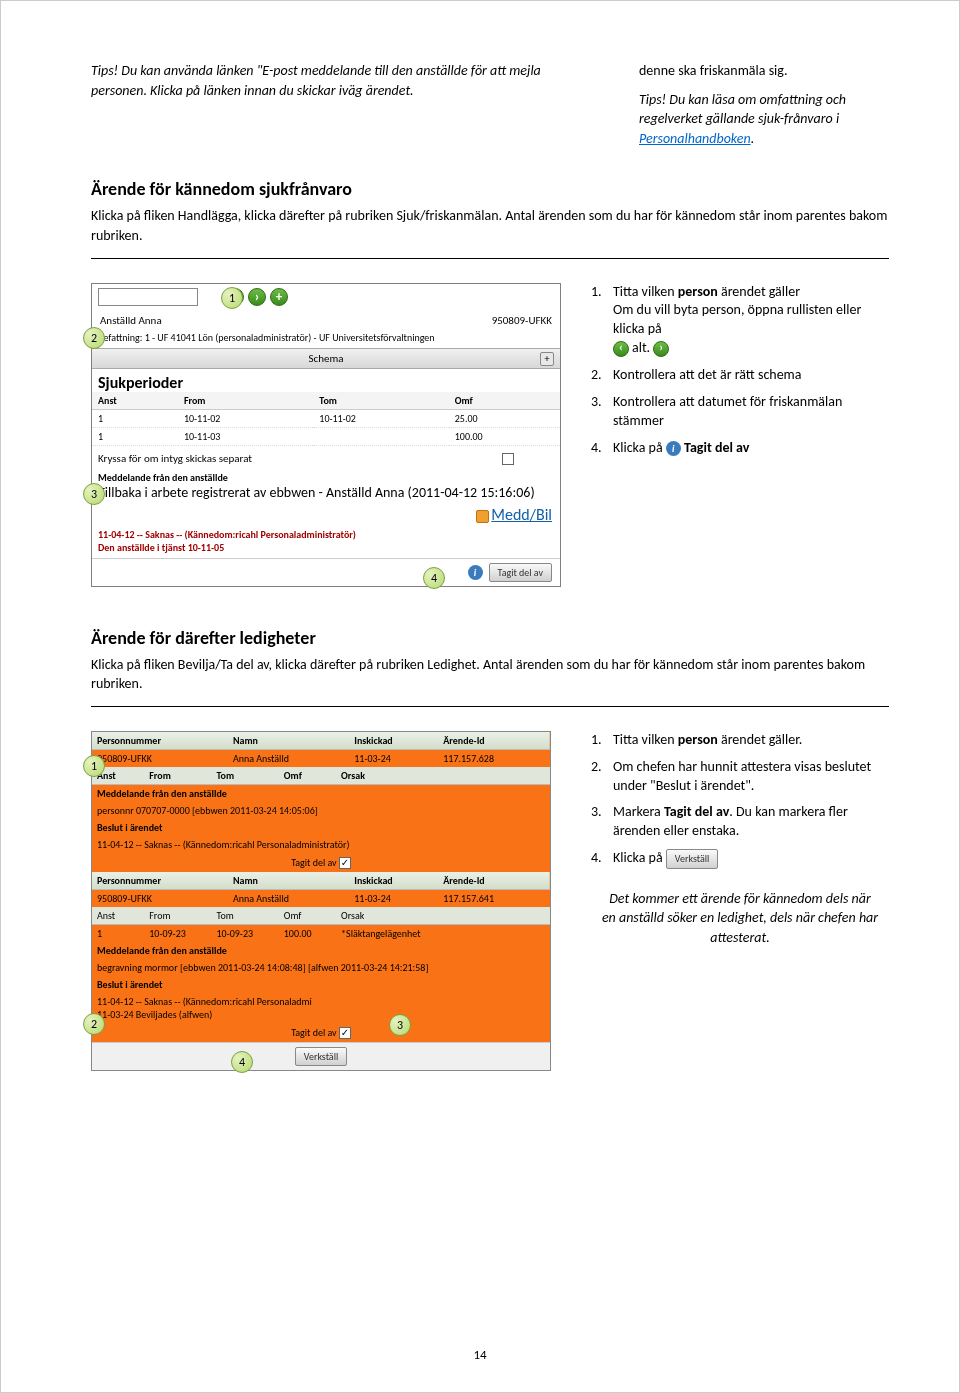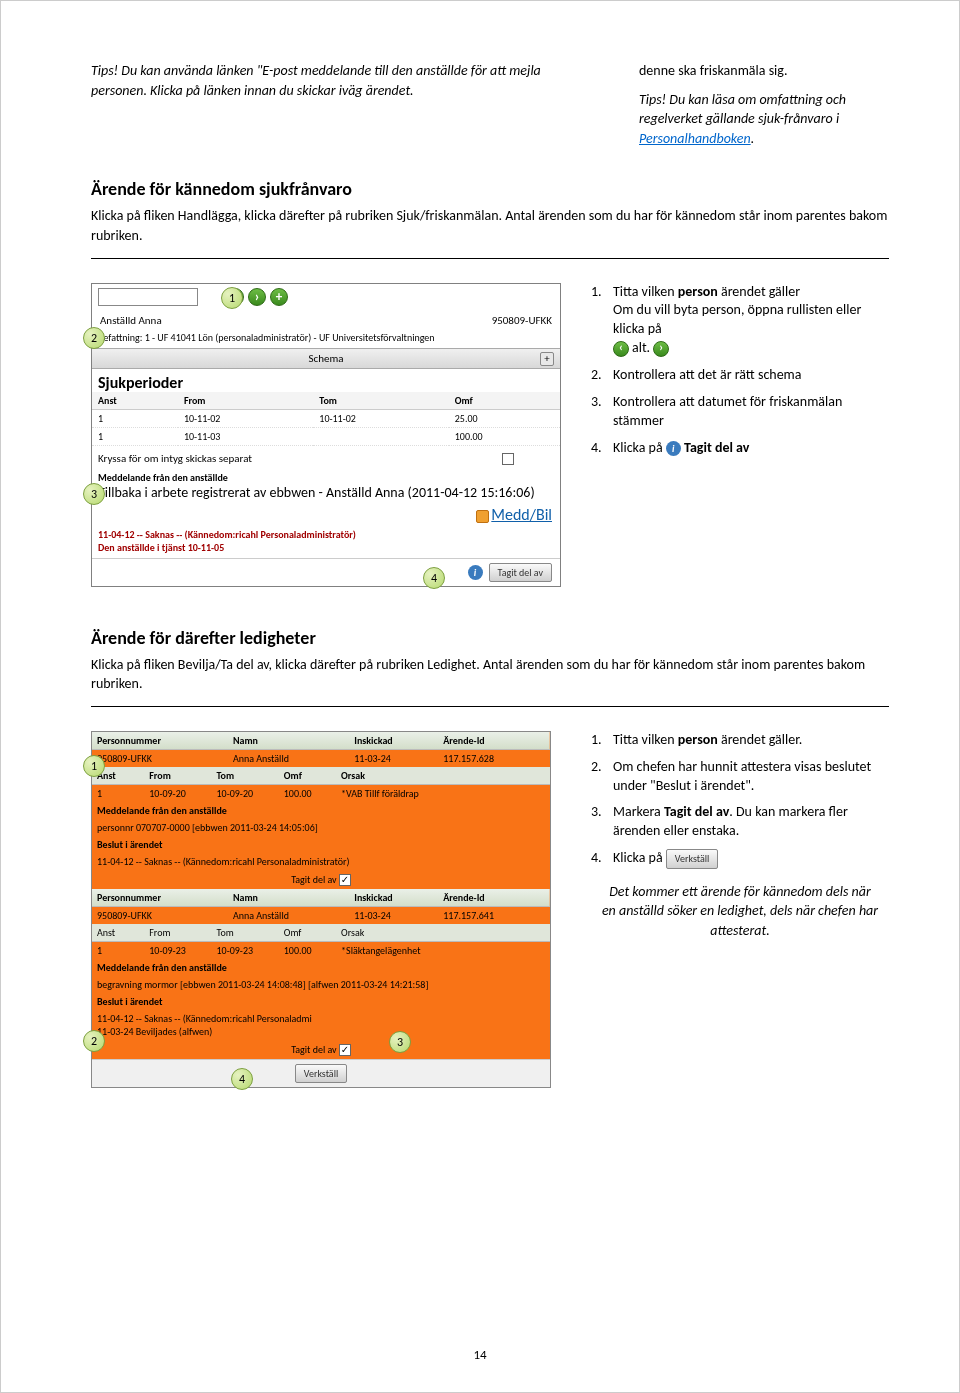--- a/index.html
+++ b/index.html
@@ -82,21 +82,21 @@
   }
 
   ol.steps { list-style:none; padding-left:0; counter-reset:item; }
   ol.steps > li { counter-increment:item; margin-bottom:8px; padding-left:22px; position:relative; line-height:1.35; }
   ol.steps > li::before { content: counter(item) "."; position:absolute; left:0; }
   .step-icons { display:inline-flex; align-items:center; gap:3px; vertical-align:middle; }
   .info-icon { width:15px;height:15px;border-radius:50%;background:#3a7bbe;color:#fff;display:inline-flex;align-items:center;justify-content:center;font-size:10px;font-weight:bold;font-style:italic; }
   .orange-icon { width:13px;height:13px;display:inline-block;background:#f0a030;border:1px solid #c07010;border-radius:2px; vertical-align:middle; }
   .checkbox-sm { width:12px;height:12px;display:inline-block;border:1px solid #666;background:#fff; vertical-align:text-bottom; }
   .checkbox-sm.checked::after { content:"✓"; font-size:10px; line-height:10px; display:block; text-align:center; color:#000; }
-  .italic-note { font-style:italic; margin-top:13px; }
+  .italic-note { font-style:italic; margin-top:20px; }
 
   .page-num { text-align:center; font-size:13px; position:absolute; bottom:30px; left:0; right:0; }
 
   
   .leave-panel { border:1px solid #888; background:#f97316; font-size:10px; width:460px; position:relative; }
   .leave-top-head { background:linear-gradient(to bottom,#eaf0e8,#d2ddc8); }
   .leave-row-head th { text-align:left; padding:2px 5px; border-bottom:1px solid #bbb; font-weight:bold; }
   .leave-sub-row th { text-align:left; padding:2px 5px; border-bottom:1px solid #bbb; font-weight:bold; background:#e0e6da; }
   .leave-cell { padding:2px 5px; }
   .leave-msg { padding:2px 5px; font-size:10px; }
@@ -242,29 +242,20 @@
           <tr class="leave-sub-row">
             <th colspan="4" style="font-weight:bold;">
               <span style="display:inline-block;width:50px;">Anst</span>
               <span style="display:inline-block;width:65px;">From</span>
               <span style="display:inline-block;width:65px;">Tom</span>
               <span style="display:inline-block;width:55px;">Omf</span>
               <span style="display:inline-block;">Orsak</span>
             </th>
           </tr>
           <tr>
-            <td class="leave-cell" colspan="4">
-              <span style="display:inline-block;width:50px;">1</span>
-              <span style="display:inline-block;width:65px;">10-09-20</span>
-              <span style="display:inline-block;width:65px;">10-09-20</span>
-              <span style="display:inline-block;width:55px;">100.00</span>
-              <span>*VAB Tillf föräldrap</span>
-            </td>
-          </tr>
-          <tr>
                 <td colspan="4" class="leave-msg bold">Meddelande från den anställde</td>
               </tr>
           <tr>
                 <td colspan="4" class="leave-msg">personnr 070707-0000 [ebbwen 2011-03-24 14:05:06]</td>
               </tr>
           <tr>
                 <td colspan="4" class="leave-msg bold">Beslut i ärendet</td>
               </tr>
           <tr>
                 <td colspan="4" class="leave-msg">11-04-12 -- Saknas -- (Kännedom:ricahl Personaladministratör)</td>

